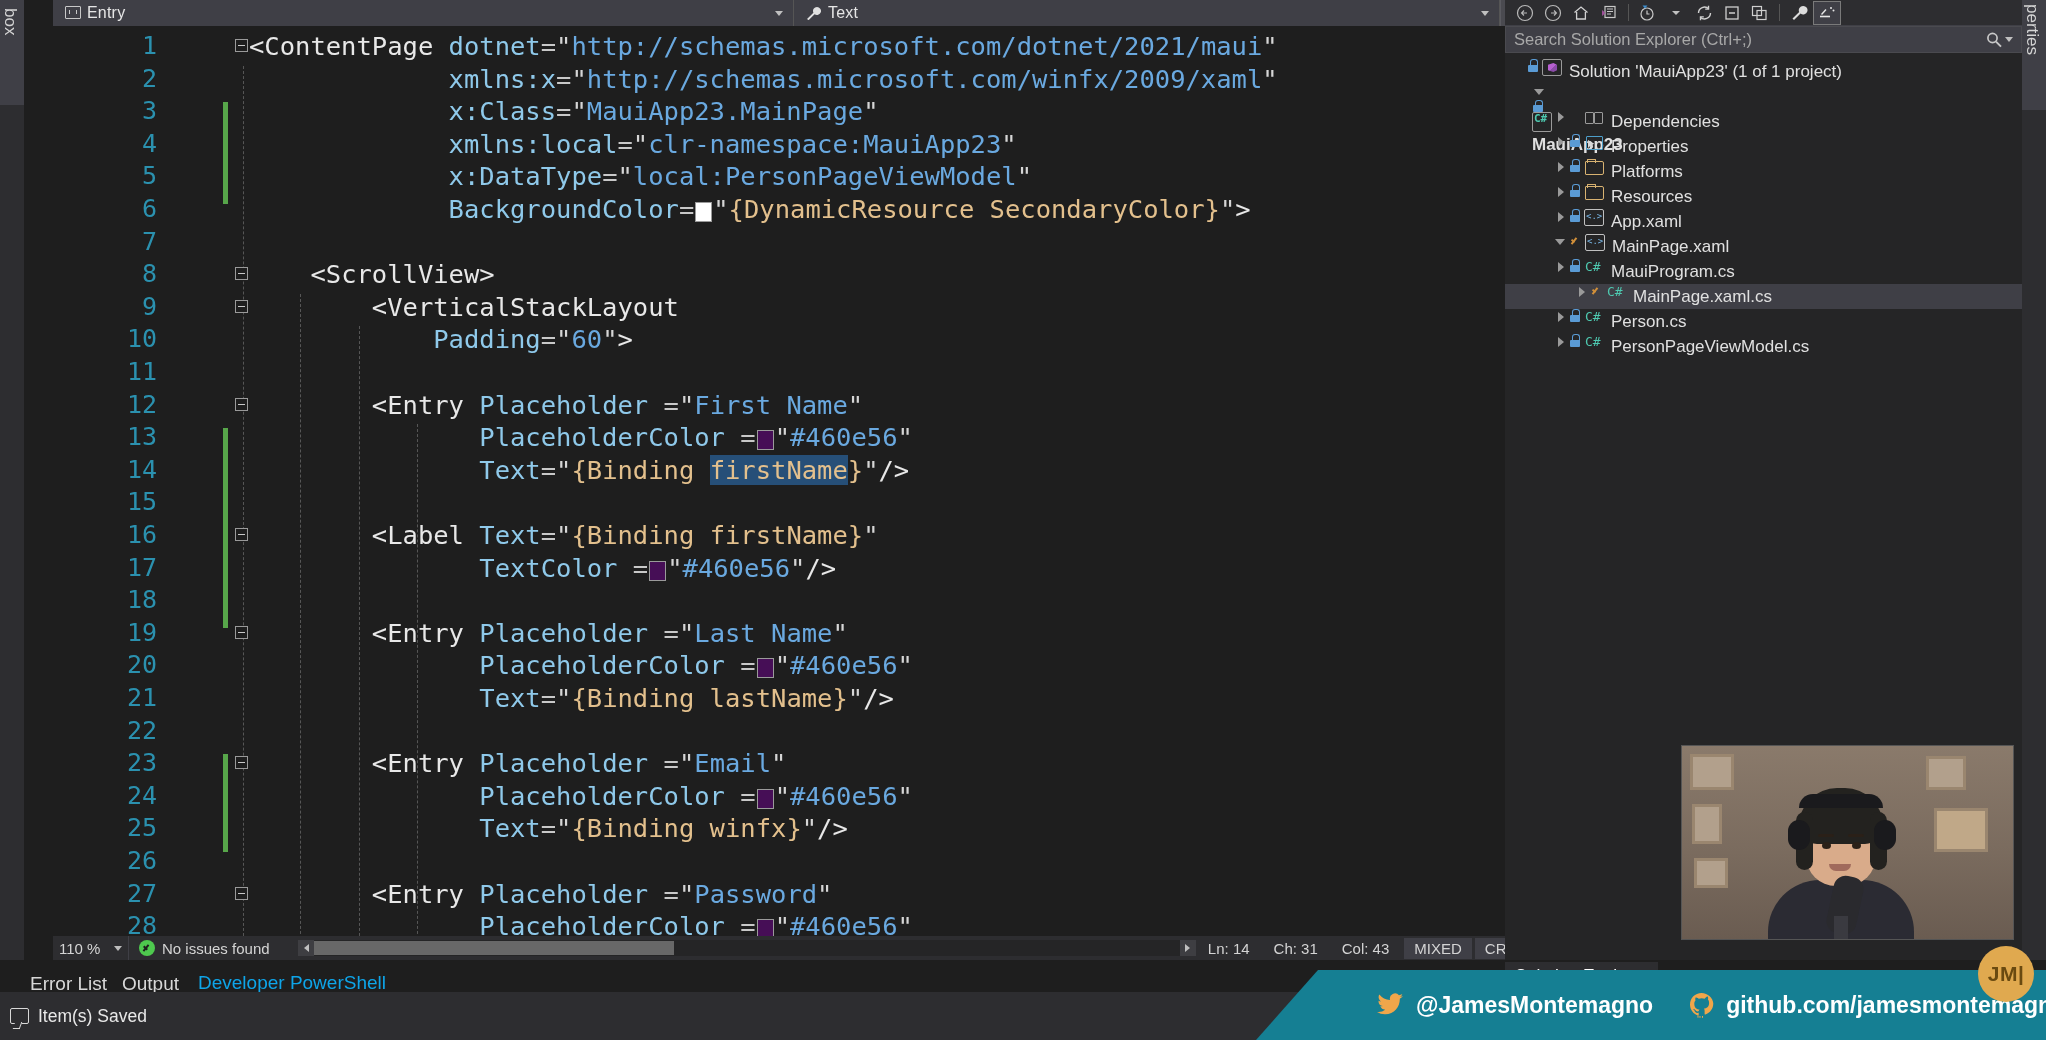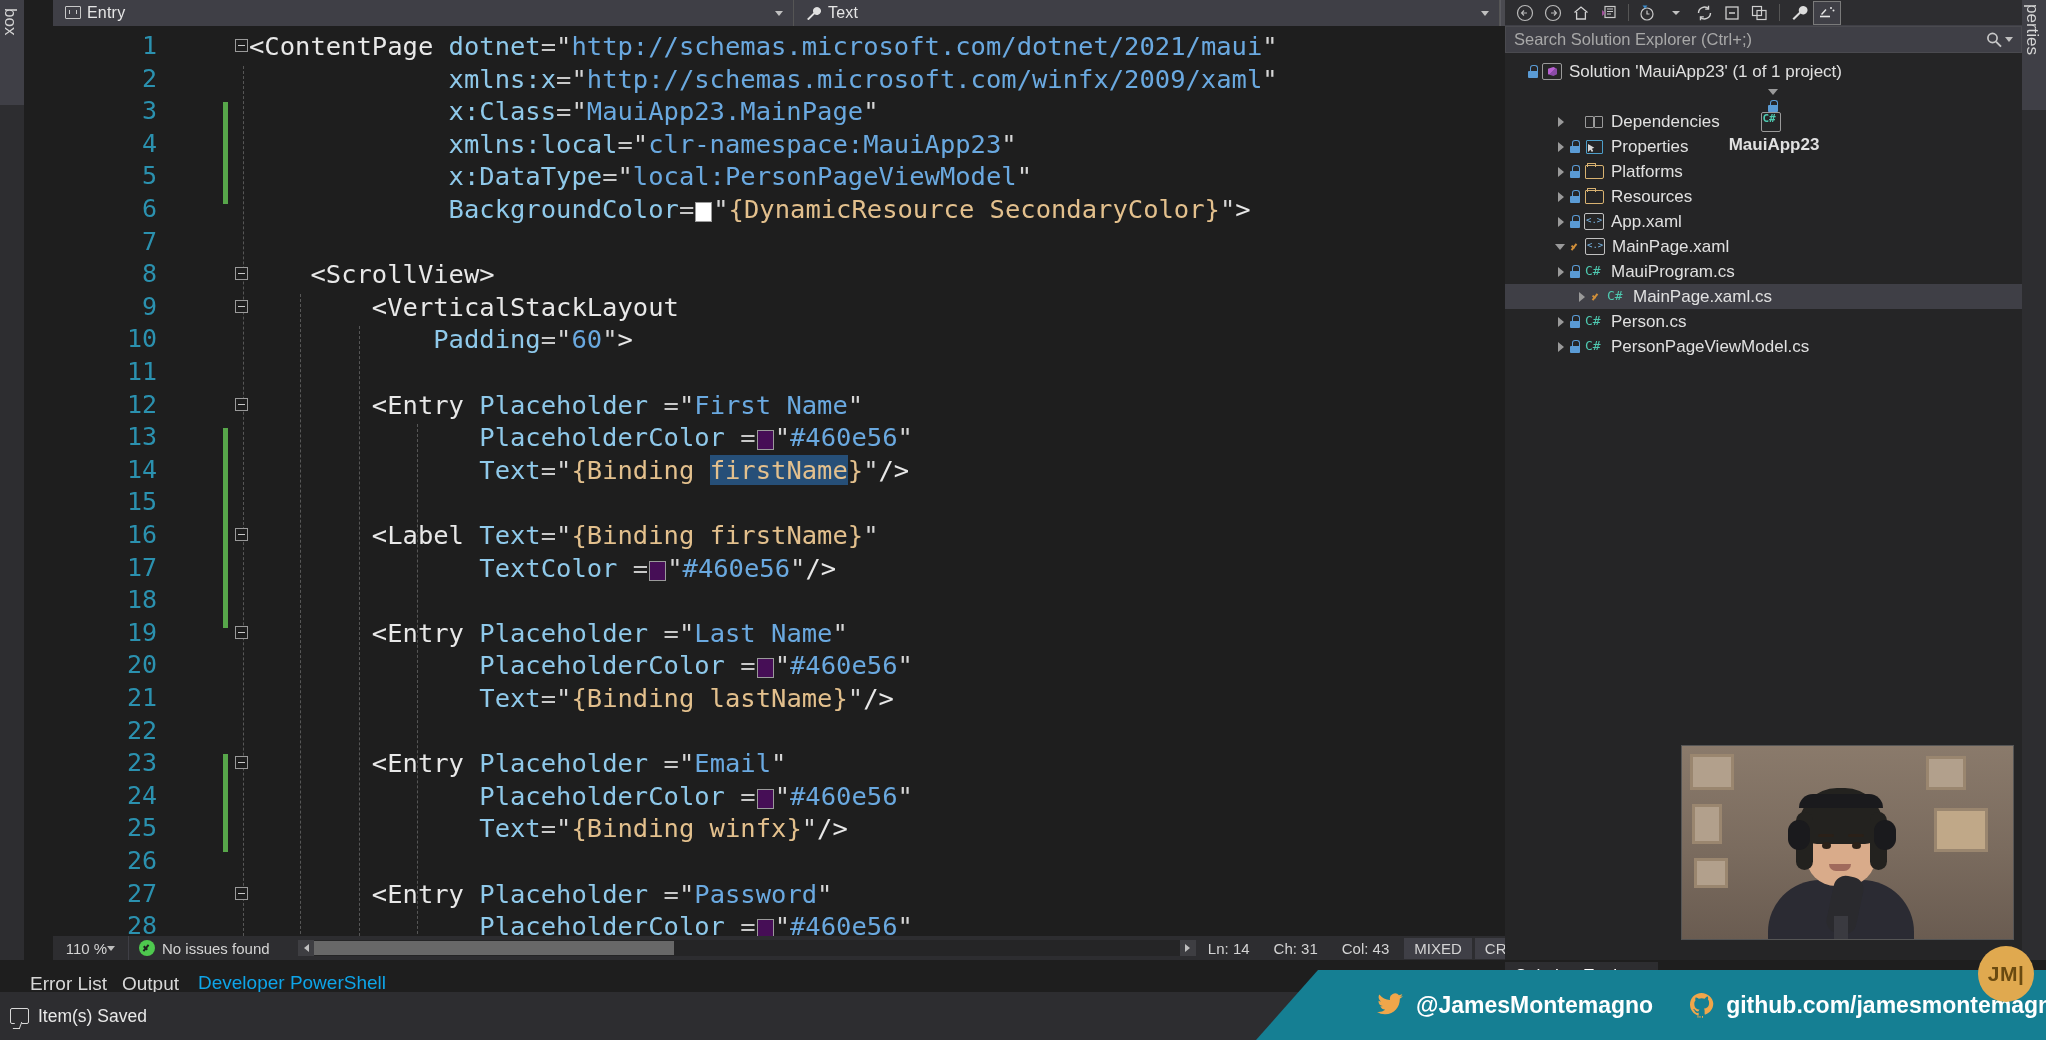--- a/index.html
+++ b/index.html
@@ -166,21 +166,21 @@
   .ed-thumb{ position:absolute; left:4px; top:26px; width:14px; height:16px; background:#686868; }
   .ed-mark{ position:absolute; left:4px; width:14px; height:5px; background:#c8c8c8; }
 
   
   .ed-bottom{
     position:absolute; left:0; top:936px; width:1481px; height:24px;
     background:#2d2d30; display:flex; align-items:center;
     font-size:15px; color:#d4d4d4;
   }
   .zoom-box{
-    width:76px; height:24px; display:flex; align-items:center; justify-content:center;
+    width:76px; height:24px; display:flex; align-items:center; justify-content:space-between;
     padding:0 6px; border-right:1px solid #3f3f46;
   }
   .zoom-caret{ width:0;height:0;border-left:4px solid transparent;border-right:4px solid transparent;border-top:5px solid #bdbdbd;}
   .issues{ display:flex; align-items:center; gap:7px; padding:0 10px; }
   .ok-dot{
     width:16px;height:16px;border-radius:50%;background:#4ec94e;position:relative;
   }
   .ok-dot:after{
     content:"";position:absolute;left:4px;top:7px;width:5px;height:2px;background:#1e1e1e;transform:rotate(45deg);
   }
@@ -224,21 +224,21 @@
   }
   .se-search input::placeholder{ color:#a8a8a8; }
   .se-srch-ic{ width:18px;height:18px;position:relative;margin-right:2px;}
   .se-srch-caret{ width:0;height:0;border-left:4px solid transparent;border-right:4px solid transparent;border-top:5px solid #c0c0c0;}
 
   .se-tree{
     position:absolute; left:0; top:53px; width:517px; height:907px;
     background:#252526; padding-top:6px; overflow:hidden;
   }
   .tr-row{
-    height:25px; display:flex; align-items:center; white-space:nowrap;
+    height:25px; display:flex; white-space:nowrap;
     font-size:17px; color:#e0e0e0; padding-right:6px;
   }
   .tr-row.selected{ background:#3f3f46; }
   .tr-row.bold{ font-weight:bold;flex-direction:column; }
   .tw{ width:16px; height:16px; position:relative; flex:0 0 16px; }
   .tw.closed:after{
     content:""; position:absolute; left:5px; top:3px; width:0;height:0;
     border-top:5px solid transparent;border-bottom:5px solid transparent;border-left:6px solid #9a9a9a;
   }
   .tw.open:after{

